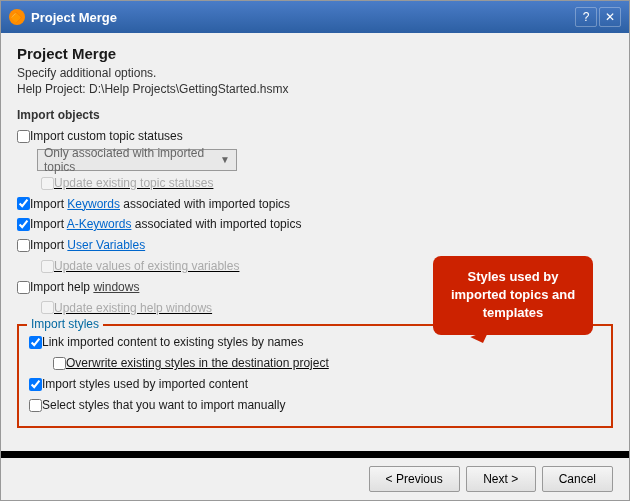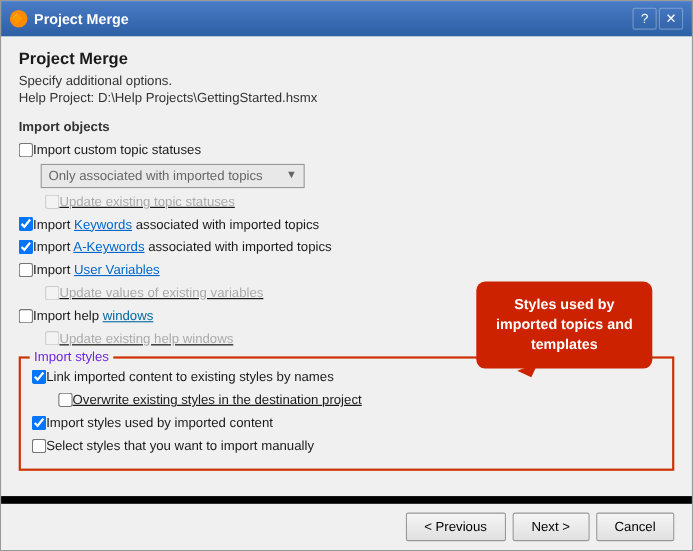--- a/index.html
+++ b/index.html
@@ -128,21 +128,21 @@
       display: flex;
       align-items: center;
       gap: 4px;
     }
     .dropdown {
       background: #e8e8e8;
       border: 1px solid #999;
       padding: 2px 6px;
       font-size: 12px;
       color: #666;
-      width: 240px;
+      width: 200px;
       height: 22px;
       display: flex;
       align-items: center;
       justify-content: space-between;
       cursor: default;
     }
     .dropdown-arrow {
       font-size: 10px;
       color: #666;
     }
@@ -155,21 +155,21 @@
       position: relative;
       background: #f0f0f0;
     }
     .import-styles-label {
       position: absolute;
       top: -9px;
       left: 8px;
       background: #f0f0f0;
       padding: 0 4px;
       font-size: 12px;
-      color: #6d28d9;
+      color: #0369a1;
       font-weight: normal;
     }
     .tooltip-bubble {
       position: absolute;
       right: 20px;
       top: 148px;
       background: #cc2200;
       color: white;
       font-size: 13px;
       font-weight: bold;
@@ -277,21 +277,21 @@
           <label class="checkbox-label">Import <span style="color:#0066cc;text-decoration:underline;">User Variables</span></label>
         </div>
 
         <div class="checkbox-row indented">
           <input type="checkbox" disabled="" style="">
           <label class="checkbox-label disabled">Update values of existing variables</label>
         </div>
 
         <div class="checkbox-row">
           <input type="checkbox" style="">
-          <label class="checkbox-label">Import help <span style="color:#0369a1;text-decoration:underline;">windows</span></label>
+          <label class="checkbox-label">Import help <span style="color:#404040;text-decoration:underline;">windows</span></label>
         </div>
 
         <div class="checkbox-row indented">
           <input type="checkbox" disabled="" style="">
           <label class="checkbox-label disabled">Update existing help windows</label>
         </div>
       </div>
 
       <div class="import-styles-section">
         <span class="import-styles-label">Import styles</span>

